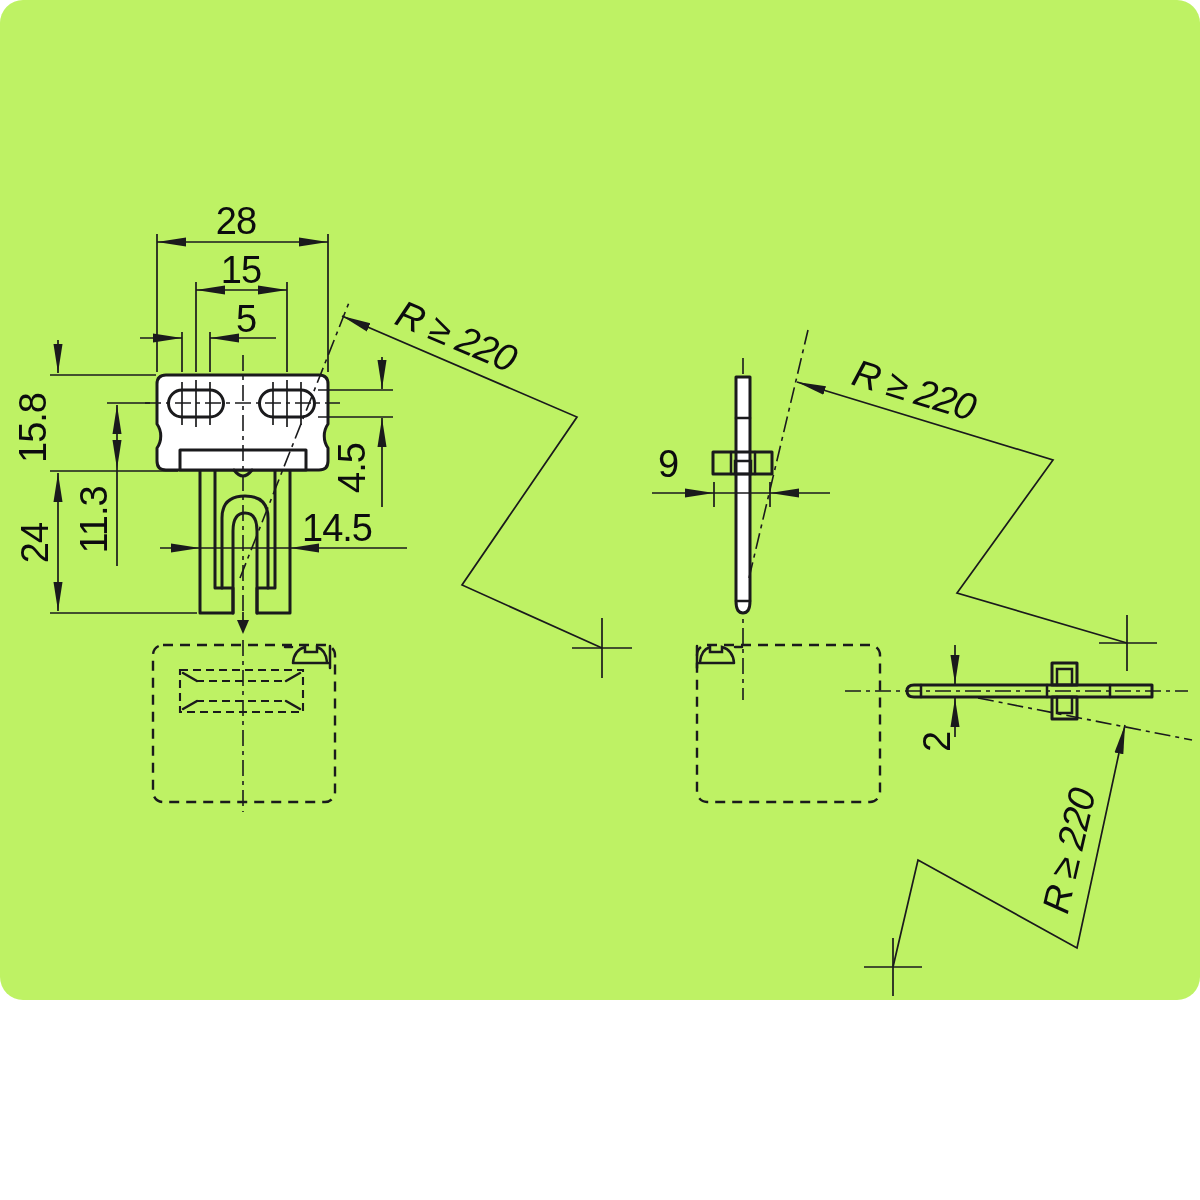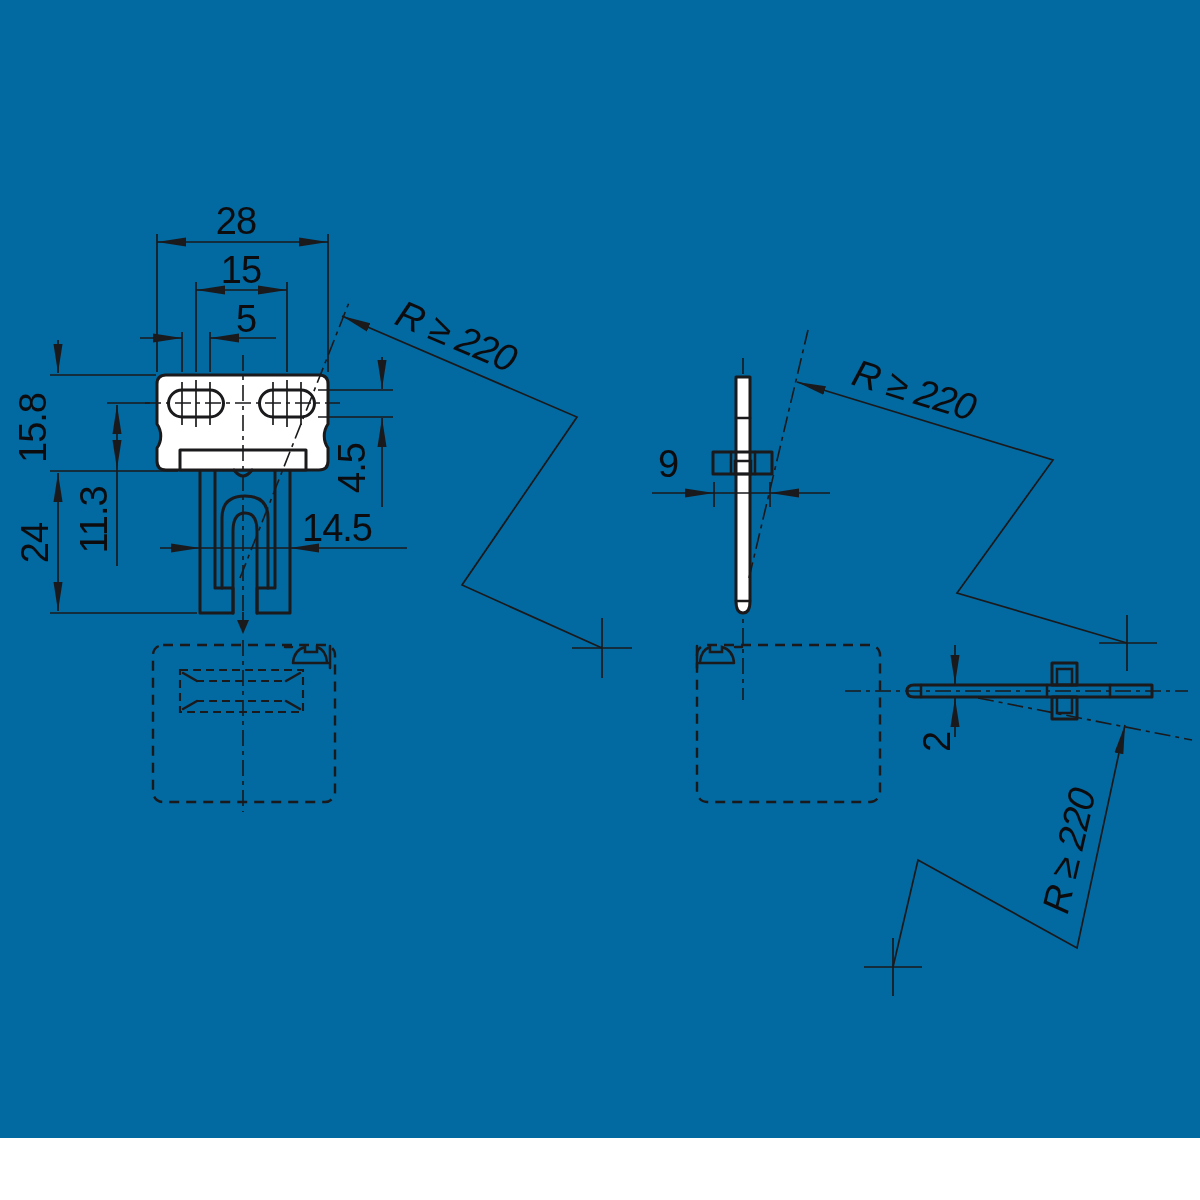--- a/index.html
+++ b/index.html
@@ -1,16 +1,16 @@
 <!DOCTYPE html>
 <html><head>
 <meta charset="utf-8">
 <style>
   html,body{margin:0;padding:0;background:#ffffff;}
-  .canvas{position:relative;width:1200px;height:1138px;background:#0369a1;overflow:hidden;}
+  .canvas{position:relative;width:1200px;height:1000px;background:#bef264;overflow:hidden;border-radius:23px;}
   svg{position:absolute;left:0;top:0;}
   .outline{stroke:#1a1a1c;stroke-width:3;fill:none;stroke-linejoin:round;stroke-linecap:round;}
   .outlinef{stroke:#1a1a1c;stroke-width:3;fill:#ffffff;stroke-linejoin:round;}
   .med{stroke:#1a1a1c;stroke-width:2.5;fill:none;stroke-linecap:round;}
   .thin{stroke:#1a1a1c;stroke-width:1.7;fill:none;}
   .cl{stroke:#1a1a1c;stroke-width:1.6;fill:none;stroke-dasharray:16 5 4 5;}
   .phantom{stroke:#1a1a1c;stroke-width:2.4;fill:none;stroke-dasharray:10 7;}
   .phantom2{stroke:#1a1a1c;stroke-width:2.1;fill:none;stroke-dasharray:8 5;}
   text{font-family:"Liberation Sans",sans-serif;font-size:38px;fill:#0c0c0e;letter-spacing:-1px;}
   .rnote{font-style:italic;}

